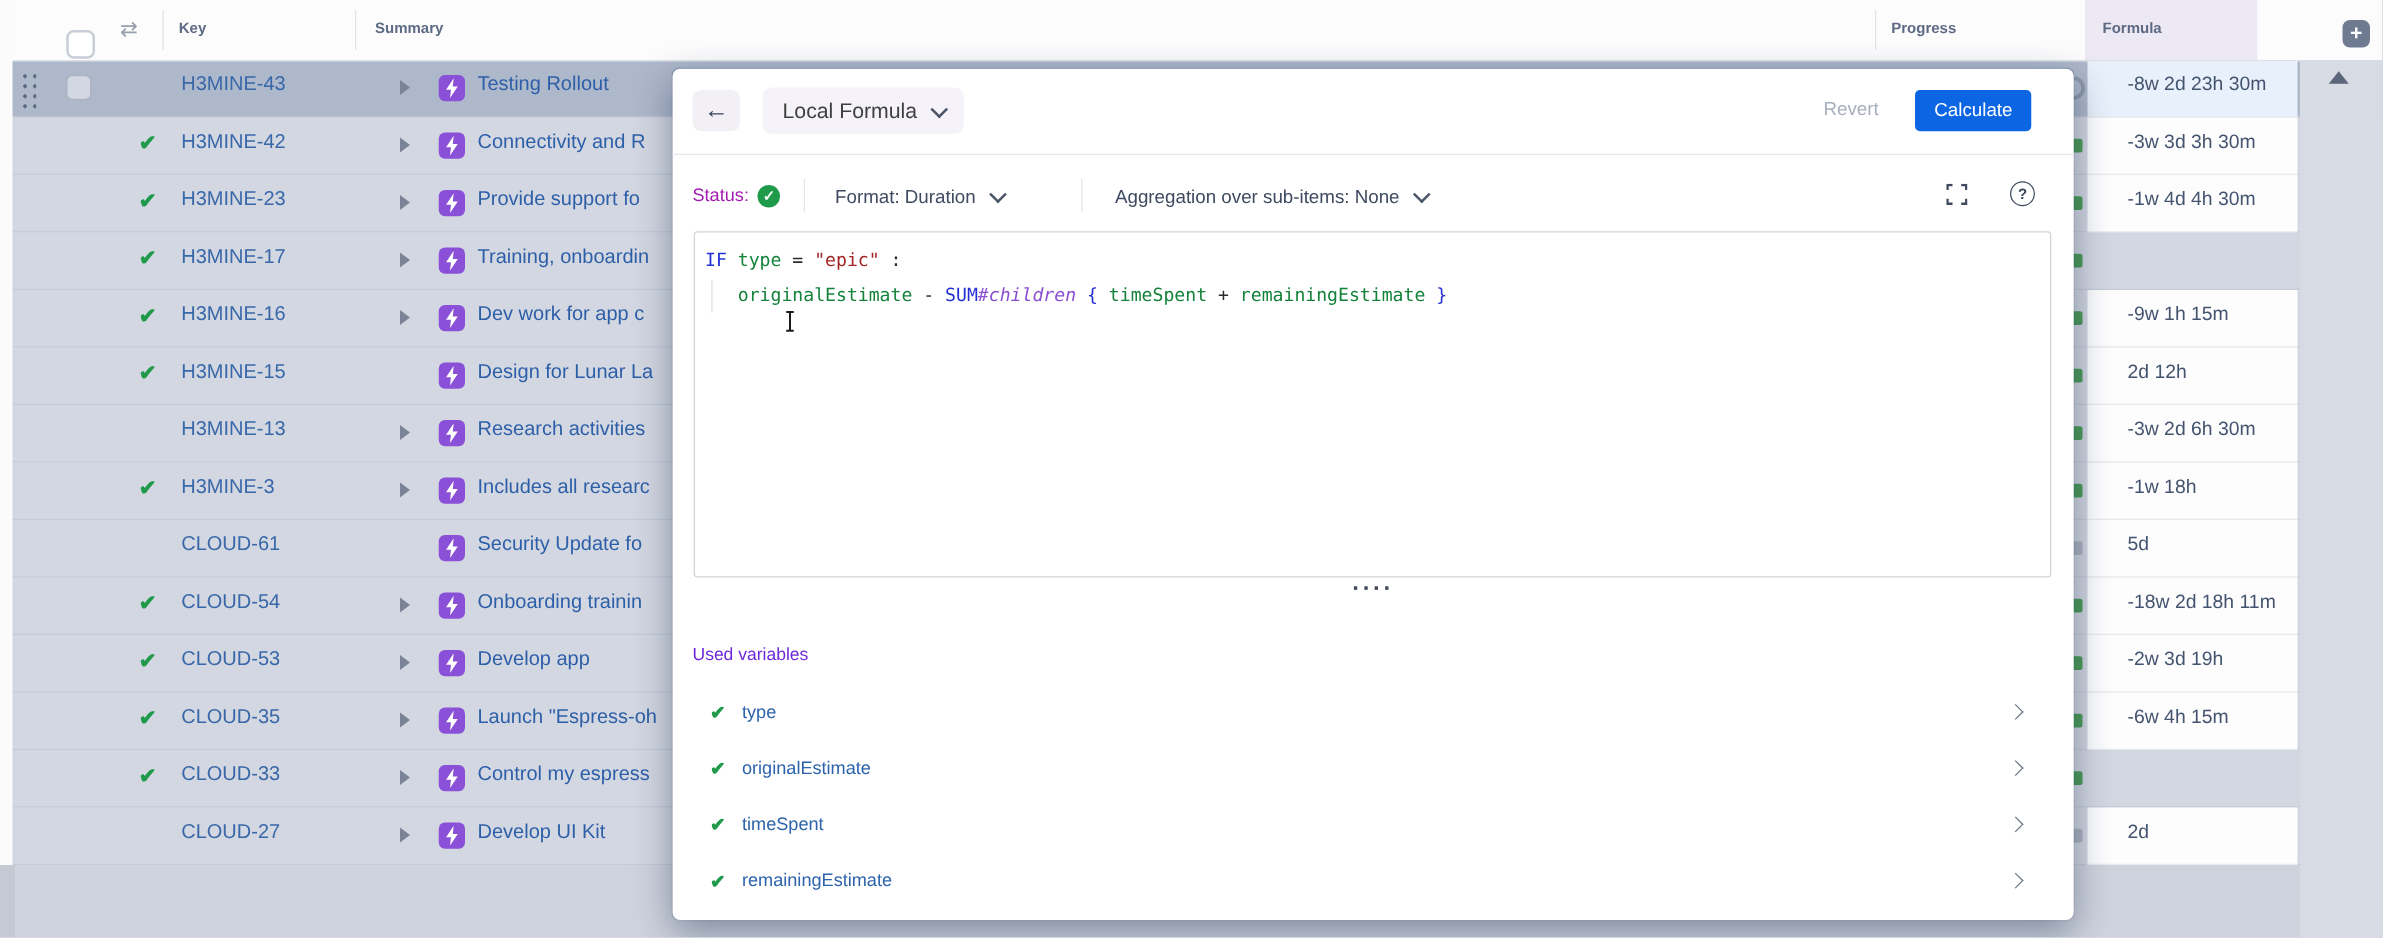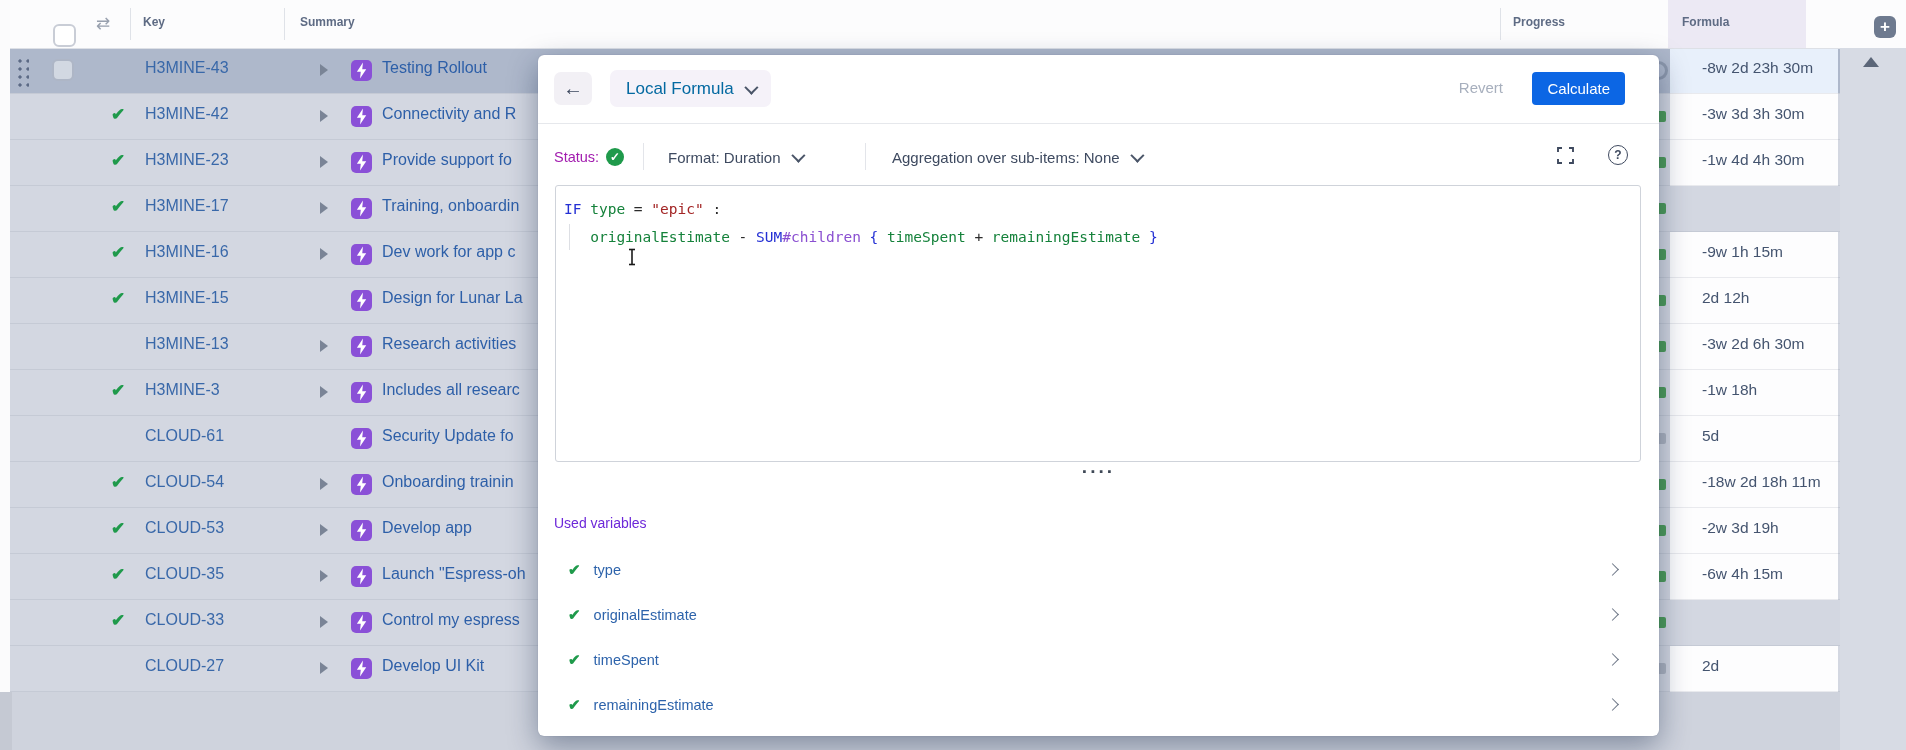--- a/index.html
+++ b/index.html
@@ -57,21 +57,21 @@
   .scroll-up{position:absolute;left:23px;top:9px;width:0;height:0;
         border-left:8px solid transparent;border-right:8px solid transparent;border-bottom:10px solid #5B6678;}
 
   
   .dialog{position:absolute;left:538px;top:55px;width:1121px;height:681px;background:#fff;border-radius:6px;
         box-shadow:0 10px 30px rgba(9,30,66,.4),0 0 1px rgba(9,30,66,.3);z-index:10;}
   .back-btn{position:absolute;left:16px;top:17px;width:38px;height:33px;background:#F2F0F5;border-radius:7px;
         color:#3A465C;font-size:20px;line-height:32px;text-align:center;}
   .title-pill{position:absolute;left:72px;top:15px;height:37px;background:#F5F2F9;border-radius:7px;
         display:flex;align-items:center;padding:0 16px;}
-  .title-pill .ttl{font-size:17px;font-weight:500;color:#0369a1;}
+  .title-pill .ttl{font-size:17px;font-weight:500;color:#404040;}
   .chev-down{width:8px;height:8px;border-right:2px solid #4A5568;border-bottom:2px solid #4A5568;
         transform:rotate(45deg) translateY(-2px);display:inline-block;margin-left:11px;}
   .revert{position:absolute;right:156px;top:24px;font-size:15px;color:#A7AFBD;}
   .calc-btn{position:absolute;right:34px;top:17px;height:33px;padding:0 15px;background:#0C66E4;color:#fff;
         font-size:15px;font-weight:500;border:none;border-radius:4px;line-height:33px;}
   .dlg-div{position:absolute;left:0;top:68px;width:100%;height:1px;background:#E6E8EC;}
   .ctl{position:absolute;top:90px;display:flex;align-items:center;height:24px;}
   .ctl .lbl{font-size:15px;font-weight:500;color:#3E4A60;white-space:nowrap;}
   .status-ctl{left:16px;}
   .status-ctl .lbl{font-weight:400;font-size:14.5px;color:#a21caf;}
@@ -82,21 +82,21 @@
   .agg-ctl{left:354px;}
   .fs-icon{position:absolute;left:1019px;top:92px;}
   .help-icon{position:absolute;left:1070px;top:90px;width:18px;height:18px;border-radius:50%;
         border:1.7px solid #3F4A5F;color:#3F4A5F;font-size:12px;font-weight:700;text-align:center;line-height:18px;}
 
   .editor{position:absolute;left:17px;top:130px;width:1084px;height:275px;border:1px solid #CFD3DA;
         border-radius:3px;background:#fff;}
   .code{position:absolute;left:8px;top:9px;font-family:"DejaVu Sans Mono",monospace;font-size:14.5px;
         line-height:28px;white-space:pre;}
   .kw{color:#2430D4;} .id{color:#15823B;} .str{color:#A32525;} .op{color:#2B2B2B;}
-  .mod{color:#8A4FD1;}
+  .mod{color:#8A4FD1;font-style:italic;}
   .indent-guide{position:absolute;left:13px;top:38px;width:1px;height:26px;background:#DDDFE4;}
   .ibeam{position:absolute;left:70px;top:62px;}
   .resize-dots{position:absolute;left:0;top:406px;width:100%;text-align:center;color:#3E4856;
         font-size:19px;font-weight:700;letter-spacing:2px;}
   .uv-label{position:absolute;left:16px;top:460px;font-size:14px;color:#6d28d9;}
   .vars{position:absolute;left:10px;top:492px;width:1101px;}
   .var-row{position:relative;height:45px;display:flex;align-items:center;}
   .var-check{margin-left:20px;font-size:15px;font-weight:700;color:#1F9A4B;}
   .var-name{margin-left:13px;font-size:14.5px;color:#2D63AB;}
   .chev-right{width:8px;height:8px;border-right:1.7px solid #6B7585;border-top:1.7px solid #6B7585;

